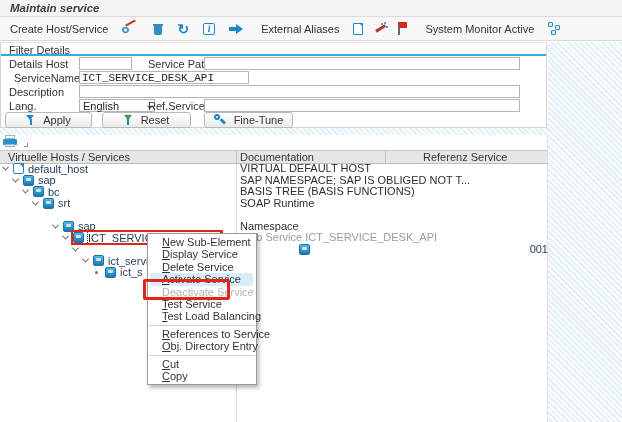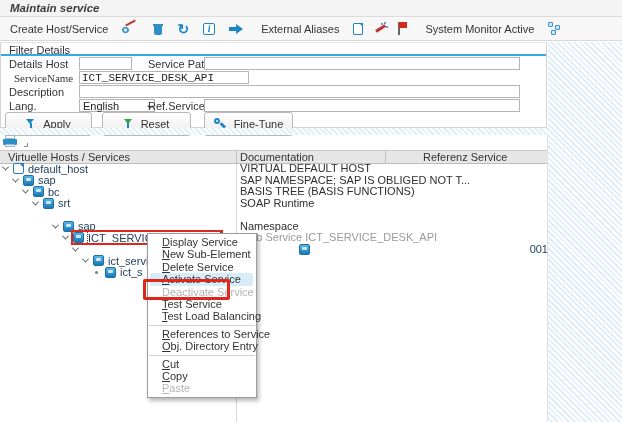--- a/index.html
+++ b/index.html
@@ -68,21 +68,21 @@
   .f-label { position:absolute; color:#333; white-space:nowrap; }
   .f-input {
     position:absolute; height:13px; border:1px solid #b5b5b5; background:#fff;
     font-family:"Liberation Mono", monospace; font-size:11px; color:#222; padding:0 2px; outline:none;
   }
   .f-select { position:absolute; height:13px; border:1px solid #b5b5b5; background:#fff; display:flex; align-items:center;
     padding-left:3px; color:#222; }
   .f-select .dd { position:absolute; right:2px; top:4px; width:4px; height:4px;
     border-right:1.4px solid #555; border-bottom:1.4px solid #555; transform:rotate(45deg); }
   .f-btn {
-    position:absolute; top:69px; height:24px; display:flex; align-items:center; justify-content:center; gap:8px;
+    position:absolute; top:69px; height:16px; display:flex; align-items:center; justify-content:center; gap:8px;
     background:linear-gradient(#fefefe,#ebebeb); border:1px solid #b9b9b9; border-radius:3px; color:#333; cursor:default;
   }
   .icon-funnel { position:relative; width:9px; height:10px; }
   .icon-funnel b { position:absolute; left:0; top:0; width:0; height:0;
     border-left:4.5px solid transparent; border-right:4.5px solid transparent; border-top:5px solid #1c86c8; }
   .icon-funnel i { position:absolute; left:3.6px; top:4px; width:2px; height:6px; background:#1c86c8; }
   .icon-funnel.reset b { border-top-color:#2fa14d; }
   .icon-wrench { position:relative; width:12px; height:12px; }
   .icon-wrench b { position:absolute; left:0; top:0; width:6px; height:6px; border:2px solid #1c86c8; border-radius:50%; }
   .icon-wrench i { position:absolute; left:6px; top:6px; width:6px; height:2.5px; background:#1c86c8; transform:rotate(45deg); }
@@ -205,21 +205,21 @@
 
   <div class="filter">
     <div class="filter-heading">Filter Details</div>
     <div class="filter-rule"></div>
 
     <span class="f-label" style="left:8px; top:15px;">Details Host</span>
     <input class="f-input" style="left: 78px; top: 14px; width: 53px;" value="">
     <span class="f-label" style="left:147px; top:15px;">Service Path</span>
     <input class="f-input" style="left: 203px; top: 14px; width: 316px;" value="">
 
-    <span class="f-label" style="left:13px; top:29px;font-family:Liberation Serif, serif;">ServiceName</span>
+    <span class="f-label" style="left:13px; top:29px;">ServiceName</span>
     <input class="f-input" style="left: 78px; top: 28px; width: 170px;" value="ICT_SERVICE_DESK_API">
 
     <span class="f-label" style="left:8px; top:43px;">Description</span>
     <input class="f-input" style="left: 78px; top: 42px; width: 441px;" value="">
 
     <span class="f-label" style="left:8px; top:57px;">Lang.</span>
     <div class="f-select" style="left:78px; top:56px; width:76px;">
       <span>English</span>
       <span class="dd"></span>
     </div>
@@ -317,31 +317,30 @@
   </div>
   <div class="trow" style="top:266.5px;">
     <span class="bullet" style="margin-left:95px;"></span>
     <span class="nicon"></span>
     <span class="nlabel">ict_s</span>
   </div>
 
   <div class="node-red-box"></div>
 
   <div class="cmenu">
+    <div class="mi"><u>N</u>ew Sub-Element</div>
     <div class="mi"><u>D</u>isplay Service</div>
-    <div class="mi"><u>N</u>ew Sub-Element</div>
     <div class="mi"><u>D</u>elete Service</div>
     <div class="mi hl"><u>A</u>ctivate Service</div>
     <div class="mi disabled"><u>D</u>eactivate Service</div>
     <div class="mi"><u>T</u>est Service</div>
     <div class="mi"><u>T</u>est Load Balancing</div>
     <div class="msep"></div>
     <div class="mi"><u>R</u>eferences to Service</div>
     <div class="mi"><u>O</u>bj. Directory Entry</div>
     <div class="msep"></div>
     <div class="mi"><u>C</u>ut</div>
     <div class="mi"><u>C</u>opy</div>
-    <div class="mi disabled"><u>P</u>aste</div>
   </div>
 
   <div class="menu-red-box"></div>
 
 </div>
 
 </body></html>

